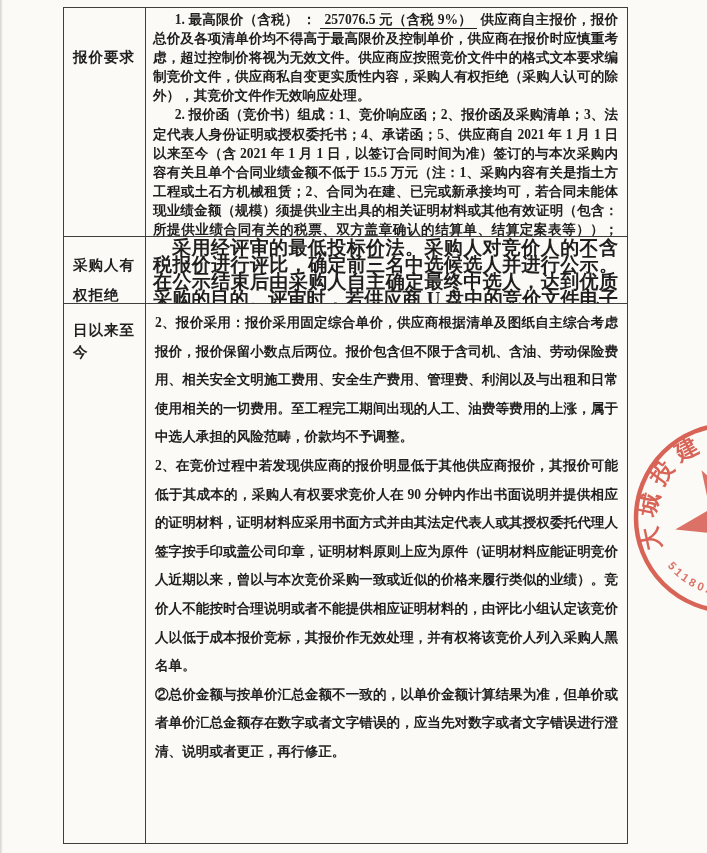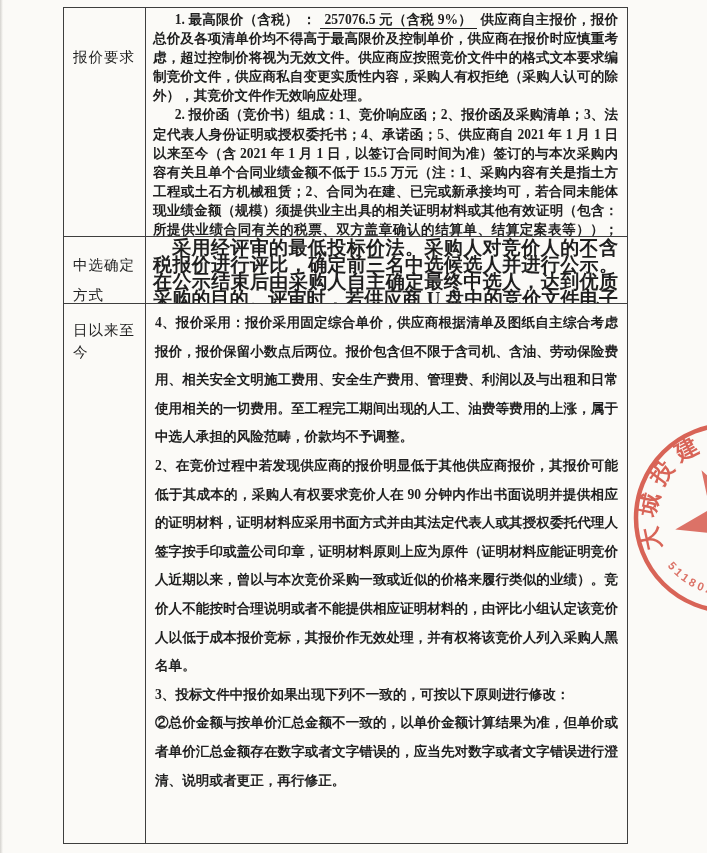--- a/index.html
+++ b/index.html
@@ -26,21 +26,21 @@
     width: 565px; height: 837px;
     border: 1.5px solid #3e3e3e;
     display: grid;
     grid-template-columns: 82px 1fr;
     grid-template-rows: 229px 67px 1fr;
     background: transparent;
   }
   .lbl {
     border-right: 1.2px solid #3e3e3e;
     border-bottom: 1.2px solid #3e3e3e;
-    font-weight: 400;
+    font-weight: 700;
     font-size: 14.5px;
     letter-spacing: 1px;
     padding-left: 9px;
     padding-right: 4px;
     line-height: 22px;
   }
   .lbl.last, .ct.last { border-bottom: none; }
   .lbl-req  { padding-top: 38px; }
   .lbl-mid  { padding-top: 13px; line-height: 30px; }
   .lbl-note { padding-top: 15px; }
@@ -79,33 +79,32 @@
     <div class="lbl lbl-req">
       <span>报价要求</span>
     </div>
     <div class="ct ct-req">
       <p class="ind"><span>1. 最高限价（含税） ：</span> <span class="uline">257076.5 元（含税 9%）</span> <span>供应商自主报价，报价总价及各项清单价均不得高于最高限价及控制单价，供应商在报价时应慎重考虑，超过控制价将视为无效文件。供应商应按照竞价文件中的格式文本要求编制竞价文件，供应商私自变更实质性内容，采购人有权拒绝（采购人认可的除外），其竞价文件作无效响应处理。</span></p>
       <p class="ind">2. 报价函（竞价书）组成：1、竞价响应函；2、报价函及采购清单；3、法定代表人身份证明或授权委托书；4、承诺函；5、供应商自 2021 年 1 月 1 日以来至今（含 2021 年 1 月 1 日，以签订合同时间为准）签订的与本次采购内容有关且单个合同业绩金额不低于 15.5 万元（注：1、采购内容有关是指土方工程或土石方机械租赁；2、合同为在建、已完或新承接均可，若合同未能体现业绩金额（规模）须提供业主出具的相关证明材料或其他有效证明（包含：所提供业绩合同有关的税票、双方盖章确认的结算单、结算定案表等））；6、竞价单位认为需要提交的其他文件。</p>
 
     </div>
 
     <div class="lbl lbl-mid">
-      <span>中选确定方式</span>
+      <span>采购人有权拒绝</span>
     </div>
     <div class="ct ct-mid">
       <p class="ind1">采用经评审的最低投标价法。采购人对竞价人的不含税报价进行评比，确定前三名中选候选人并进行公示。在公示结束后由采购人自主确定最终中选人，达到优质采购的目的。评审时，若供应商 U 盘中的竞价文件电子版与纸质竞价文件不一致时，按照供应商提交的纸质竞价文件进行评比。</p>
     </div>
 
     <div class="lbl lbl-note last">
       <span>日以来至今</span>
     </div>
     <div class="ct ct-note last">
-      <p>4、报价采用：报价采用固定综合单价，供应商根据清单及图纸自主综合考虑报价，报价保留小数点后两位。报价包含但不限于含司机、含油、劳动保险费用、相关安全文明施工费用、安全生产费用、管理费、利润以及与出租和日常使用相关的一切费用。至工程完工期间出现的人工、油费等费用的上涨，属于中选人承担的风险范畴，价款均不予调整。</p>
+      <p>2、报价采用：报价采用固定综合单价，供应商根据清单及图纸自主综合考虑报价，报价保留小数点后两位。报价包含但不限于含司机、含油、劳动保险费用、相关安全文明施工费用、安全生产费用、管理费、利润以及与出租和日常使用相关的一切费用。至工程完工期间出现的人工、油费等费用的上涨，属于中选人承担的风险范畴，价款均不予调整。</p>
       <p>2、在竞价过程中若发现供应商的报价明显低于其他供应商报价，其报价可能低于其成本的，采购人有权要求竞价人在 90 分钟内作出书面说明并提供相应的证明材料，证明材料应采用书面方式并由其法定代表人或其授权委托代理人签字按手印或盖公司印章，证明材料原则上应为原件（证明材料应能证明竞价人近期以来，曾以与本次竞价采购一致或近似的价格来履行类似的业绩）。竞价人不能按时合理说明或者不能提供相应证明材料的，由评比小组认定该竞价人以低于成本报价竞标，其报价作无效处理，并有权将该竞价人列入采购人黑名单。</p>
-      <p>3、投标文件中报价如果出现下列不一致的，可按以下原则进行修改：</p>
       <p>②总价金额与按单价汇总金额不一致的，以单价金额计算结果为准，但单价或者单价汇总金额存在数字或者文字错误的，应当先对数字或者文字错误进行澄清、说明或者更正，再行修正。</p>
     </div>
   </div>
 
   <svg class="seal" viewBox="0 0 240 230" xmlns="http://www.w3.org/2000/svg">
     <g opacity="0.78">
       <circle cx="120" cy="105" r="93" fill="none" stroke="#cf3a2b" stroke-width="4.5"></circle>
       <path d="M0,-55 L-12.3,-17 L-52.3,-17 L-20,6.5 L-32.3,44.5 L0,21 L32.3,44.5 L20,6.5 L52.3,-17 L12.3,-17 Z" transform="translate(120,105) rotate(-30)" fill="#cf3a2b" opacity="0.9"></path>
       <defs>
         <path id="arcTop" d="M 60.2,146.9 A 73,73 0 0 1 156.5,41.8" fill="none"></path>

